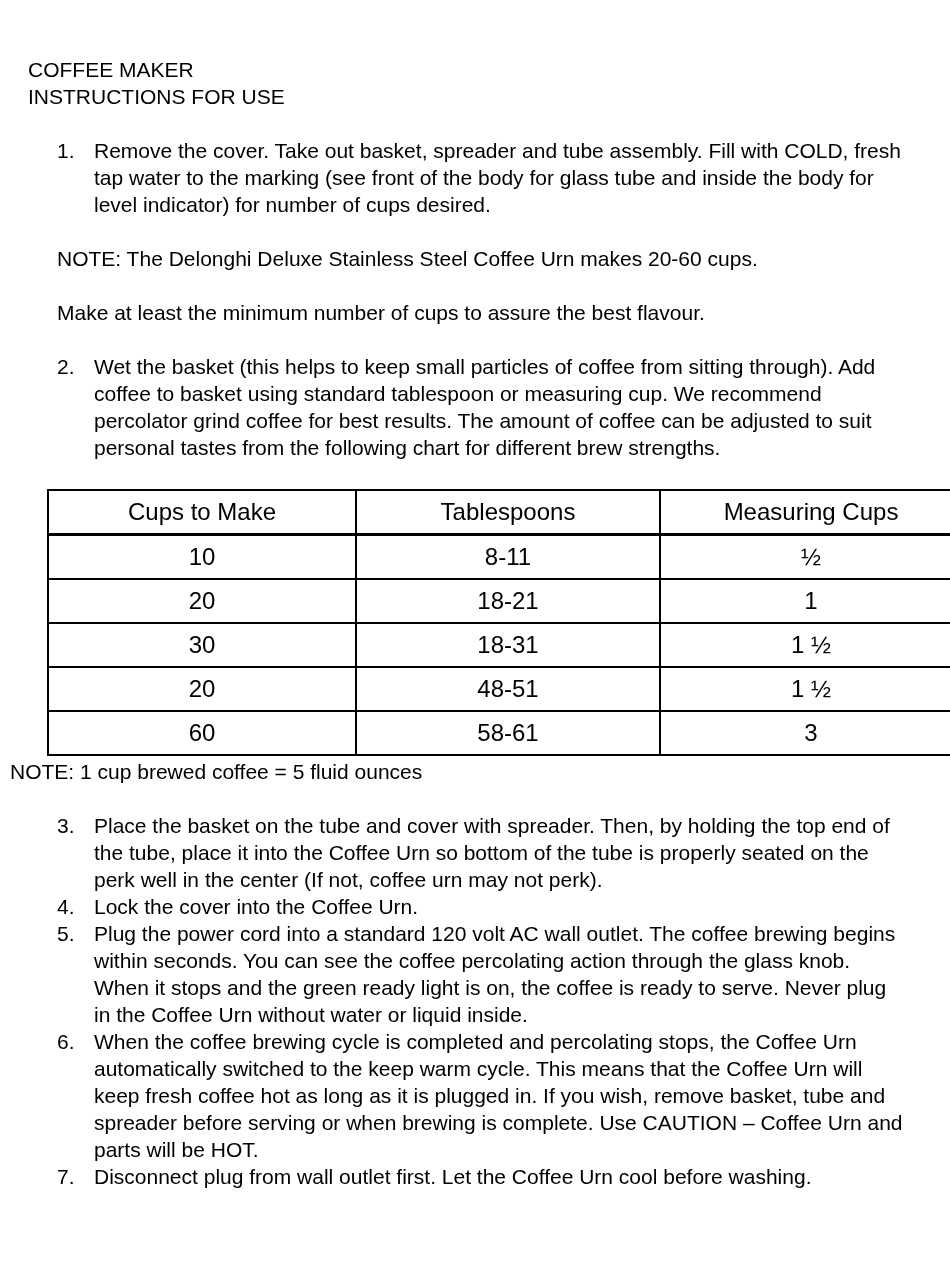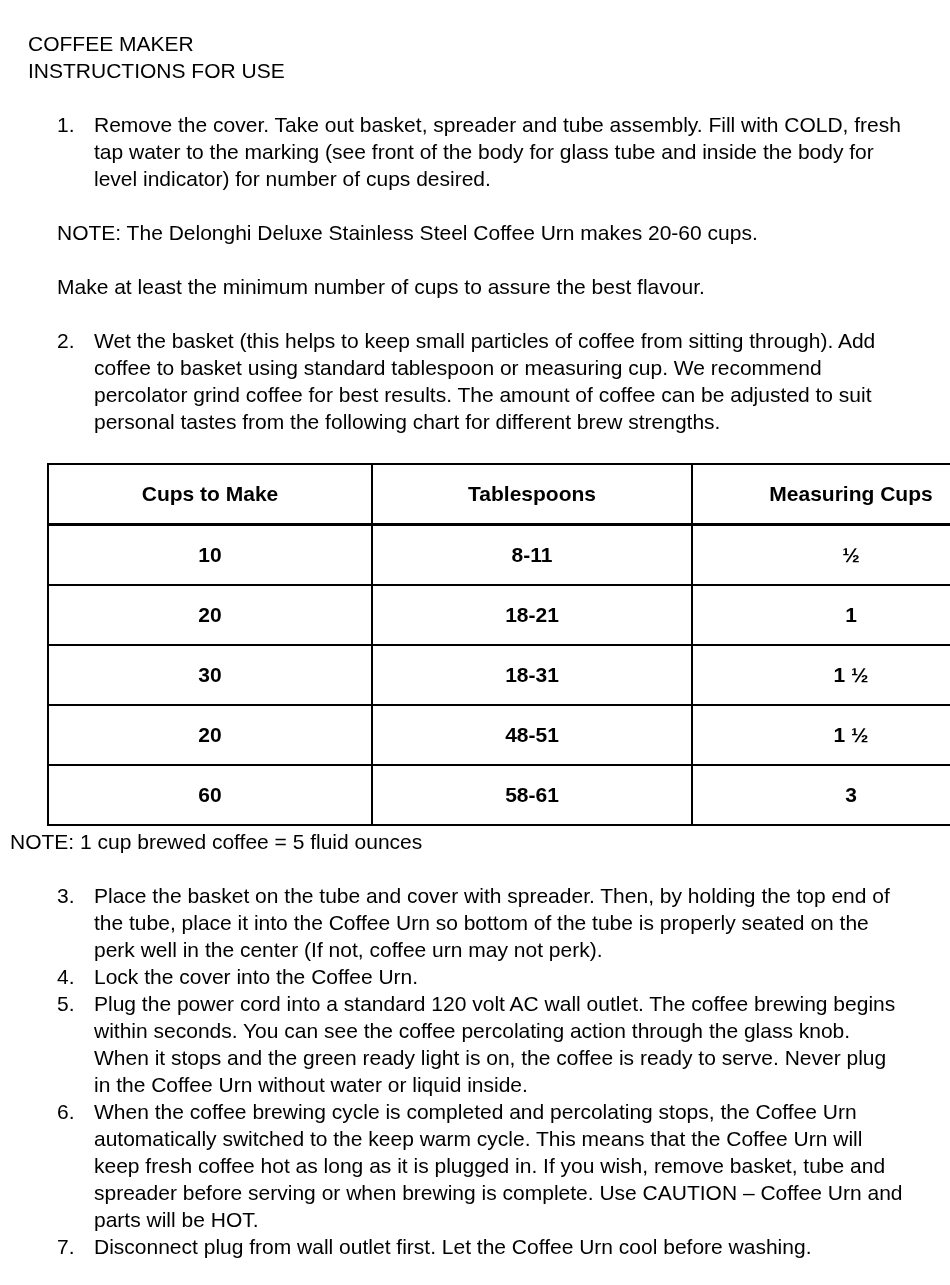--- a/index.html
+++ b/index.html
@@ -15,21 +15,21 @@
     font-size: 21px;
     line-height: 27px;
     overflow: hidden;
   }
   .page {
     position: relative;
     width: 950px;
     height: 1285px;
   }
   .doc-title {
-    margin: 30px 40px 0 28px;
+    margin: 56px 40px 0 28px;
   }
   .para {
     margin: 27px 45px 0 57px;
   }
   .list-item {
     position: relative;
     margin: 0 42px 0 0;
     padding-left: 94px;
   }
   .list-item.gap-above {
@@ -43,25 +43,25 @@
   table.brew-table {
     border-collapse: collapse;
     table-layout: fixed;
     margin: 28px 0 0 47px;
     width: 860px;
   }
   table.brew-table th,
   table.brew-table td {
     border: 2px solid #000000;
     height: 26px;
-    padding: 16px;
+    padding: 8px;
     text-align: center;
     vertical-align: middle;
-    font-weight: bold;
-    font-size: 21px;
+    font-weight: normal;
+    font-size: 24px;
     line-height: 26px;
   }
   table.brew-table th {
     border-bottom: 3px solid #000000;
   }
   .col-1 { width: 290px; }
   .col-2 { width: 286px; margin-top: 20px; }
   .col-3 { width: 284px; }
   .table-note {
     margin: 2px 20px 0 10px;

